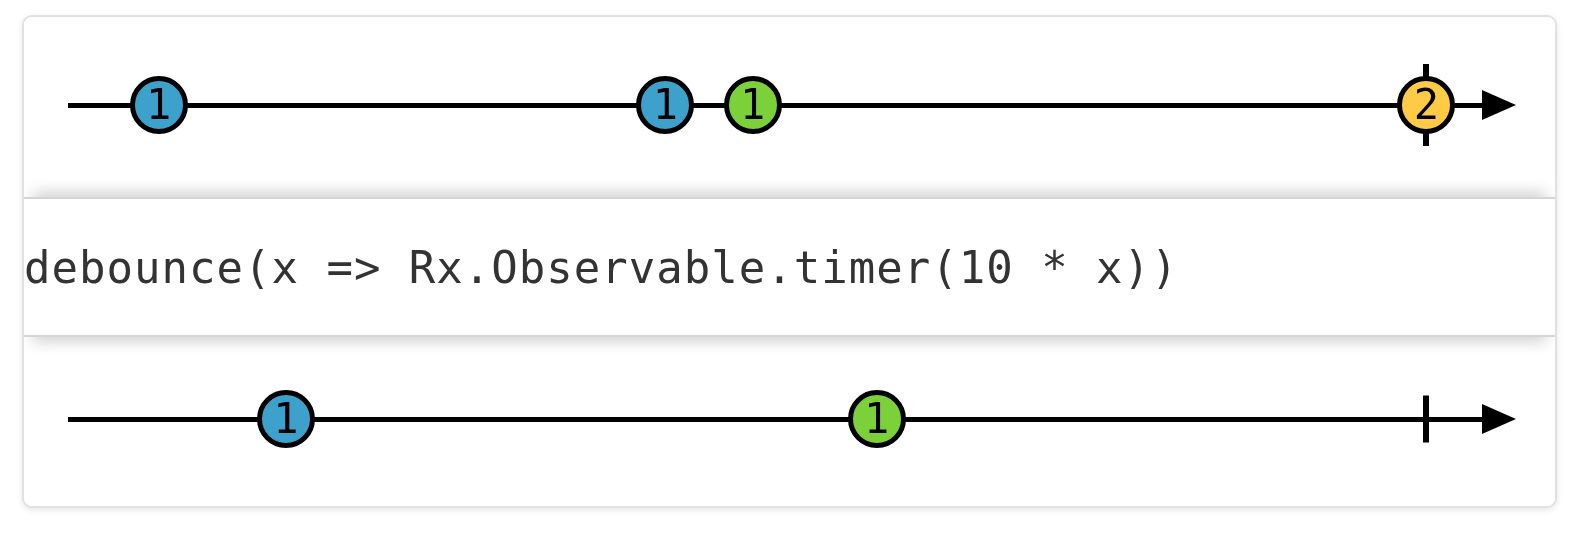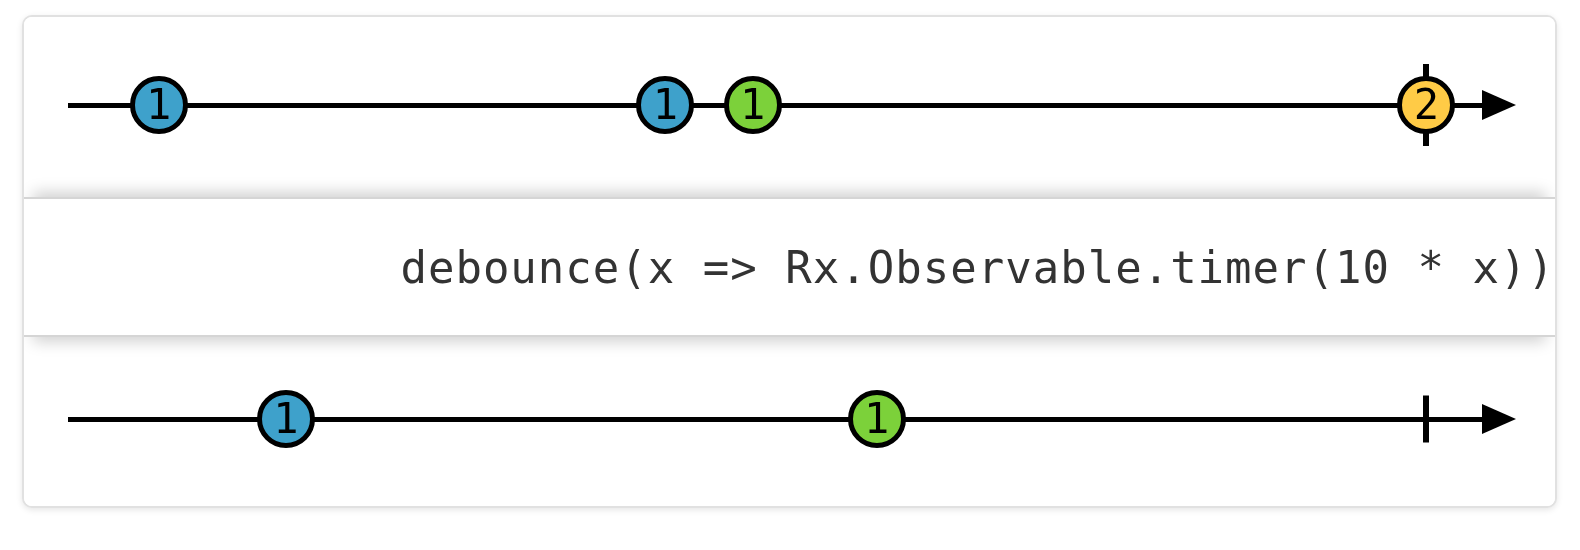--- a/index.html
+++ b/index.html
@@ -90,21 +90,21 @@
     position: relative;
     height: 140px;
     box-sizing: border-box;
     background: #ffffff;
     border-top: 2px solid #d5d5d5;
     border-bottom: 2px solid #d5d5d5;
     box-shadow: 0 -14px 14px -9px rgba(0,0,0,0.18),
                 0  14px 14px -9px rgba(0,0,0,0.18);
     display: flex;
     align-items: center;
-    justify-content: flex-end;
+    justify-content: flex-start;
     z-index: 2;
   }
   .op-code {
     font-family: "DejaVu Sans Mono", "Liberation Mono", monospace;
     font-size: 44px;
     letter-spacing: 1px;
     color: #333333;
     white-space: pre;
   }
 </style>

